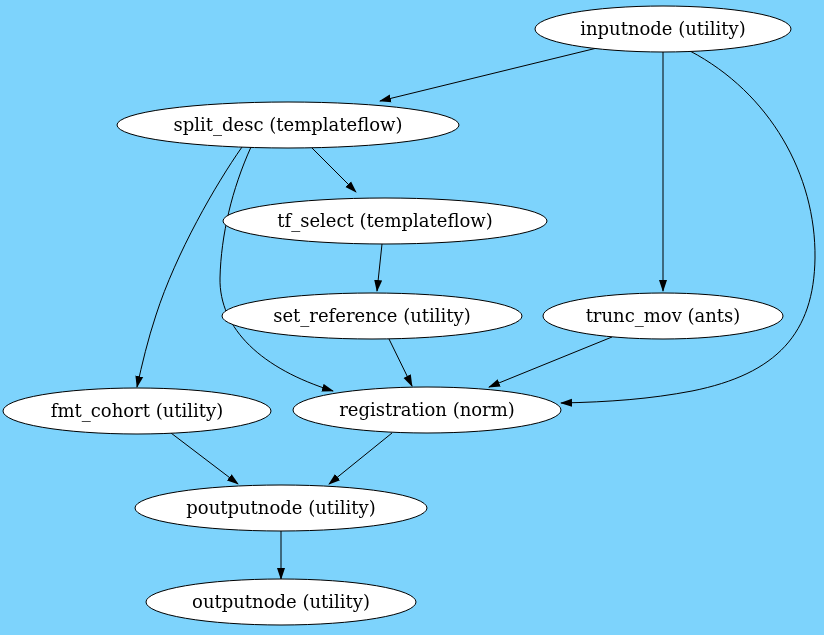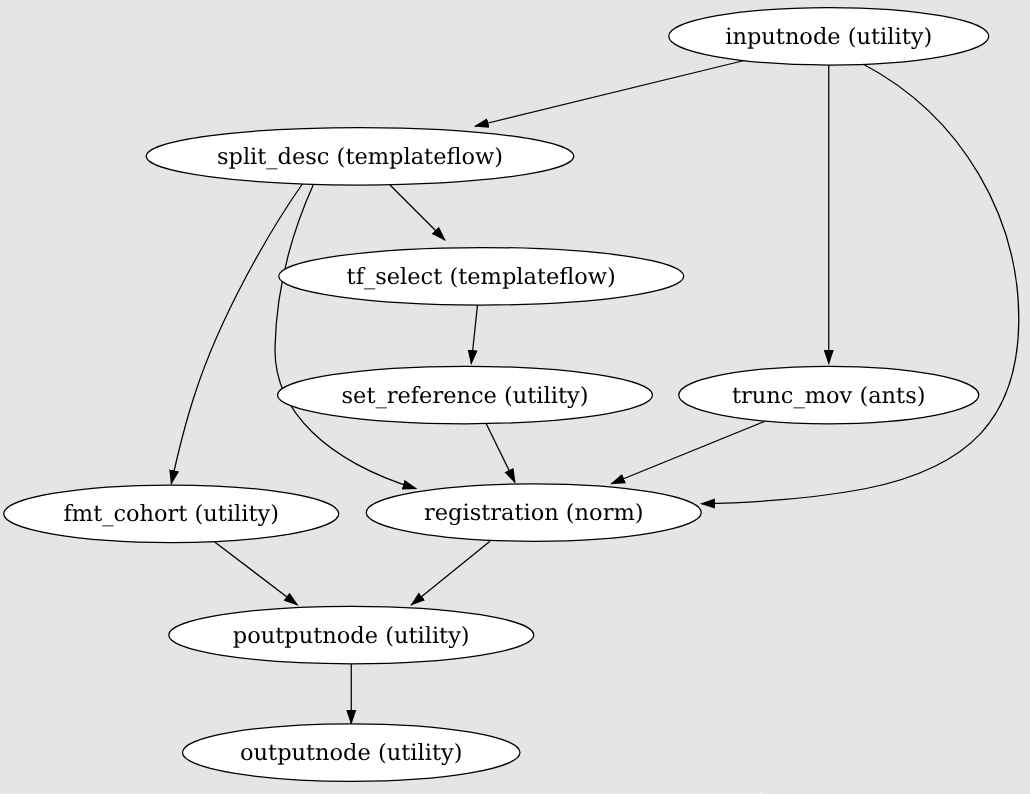--- a/index.html
+++ b/index.html
@@ -3,21 +3,21 @@
 <meta charset="utf-8">
 <style>
   html, body {
     margin: 0;
     padding: 0;
     background: #ffffff;
   }
   .canvas {
     width: 824px;
     height: 635px;
-    background: #e5e5e5;
+    background: #7dd3fc;
     position: relative;
     overflow: hidden;
   }
   svg {
     display: block;
   }
   .node-ellipse {
     fill: #ffffff;
     stroke: #000000;
     stroke-width: 1;

